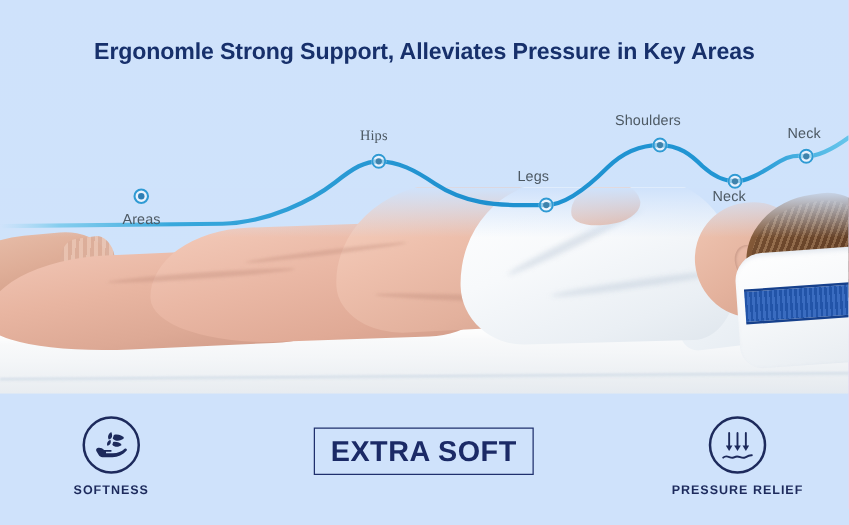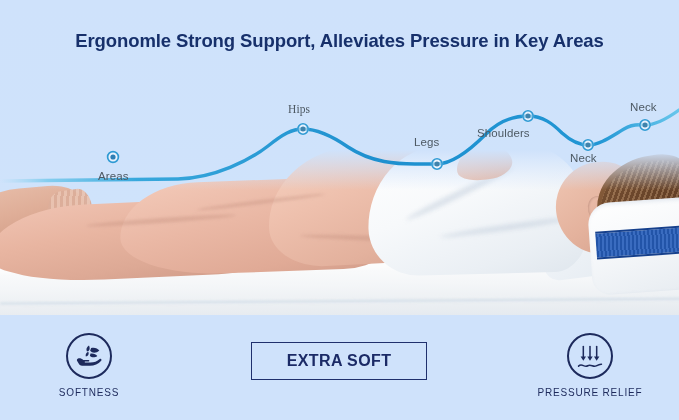--- a/index.html
+++ b/index.html
@@ -307,38 +307,38 @@
     width: 46px;
     height: 46px;
     margin: 0 auto 8px auto;
     border: 2px solid #1d2a5c;
     border-radius: 50%;
     position: relative;
     box-sizing: border-box;
   }
   .badge-label {
     font-size: 10px;
-    font-weight: normal;
+    font-weight: bold;
     letter-spacing: 0.8px;
     color: #1d2a5c;
   }
   .extra-soft-box {
     position: absolute;
     left: 251px;
     top: 342px;
     width: 176px;
     height: 38px;
     border: 1.6px solid #20306d;
     box-sizing: border-box;
     display: flex;
     align-items: center;
     justify-content: center;
   }
   .extra-soft-text {
-    font-size: 16px;
+    font-size: 23px;
     font-weight: bold;
     letter-spacing: 0.4px;
     color: #1b2a66;
   }
 </style>
 </head>
 <body>
 
 <div id="scene">
 
@@ -434,21 +434,21 @@
         <circle cx="645" cy="125" r="6.2" fill="#ffffff" opacity="0.5"></circle>
         <circle cx="645" cy="125" r="5.2" fill="none" stroke="#2f9ad4" stroke-width="1.6"></circle>
         <circle cx="645" cy="125" r="2.5" fill="#3f83ac"></circle>
       </g>
     </g>
   </svg>
 
   <div class="pt-label" style="left:98px;  top:170px;">Areas</div>
   <div class="pt-label" style="left:288px; top:103px;font-family:Liberation Serif, serif;">Hips</div>
   <div class="pt-label" style="left:414px; top:136px;">Legs</div>
-  <div class="pt-label" style="left:477px; top:91px;margin-top:36px;">Shoulders</div>
+  <div class="pt-label" style="left:492px; top:91px;">Shoulders</div>
   <div class="pt-label" style="left:570px; top:152px;">Neck</div>
   <div class="pt-label" style="left:630px; top:101px;">Neck</div>
 
   <div class="feature-band">
 
     <div class="badge left">
       <div class="badge-icon">
         <svg viewBox="0 0 44 44" width="42" height="42" style="position:absolute;left:0;top:0;">
 
           <path d="M22 11 C19.5 12.4 18.6 15.2 19.9 17.4 C22.3 16.9 23.6 14.6 22 11 Z" fill="#1d2a5c"></path>

